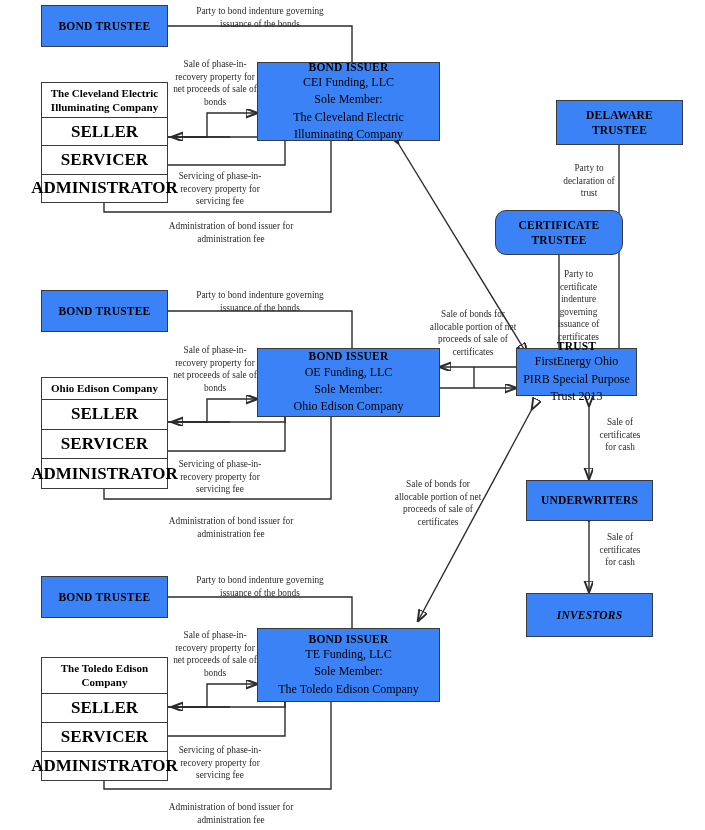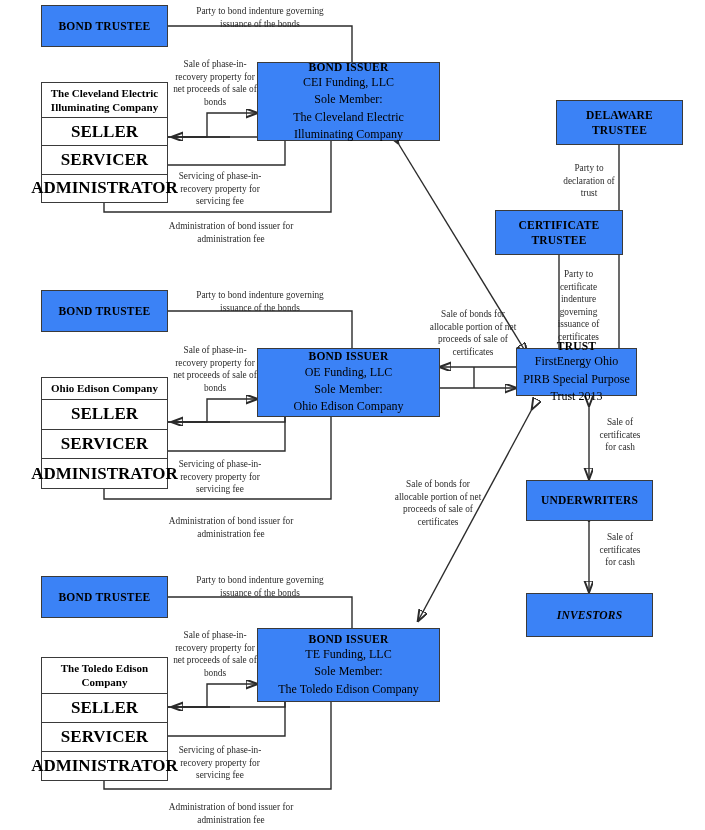--- a/index.html
+++ b/index.html
@@ -190,21 +190,21 @@
 
   <div class="lbl" style="left:186px;top:574px;width:148px;">Party to bond indenture governing issuance of the bonds</div>
   <div class="lbl" style="left:173px;top:629px;width:84px;">Sale of phase-in-recovery property for net proceeds of sale of bonds</div>
   <div class="lbl" style="left:177px;top:744px;width:86px;">Servicing of phase-in-recovery property for servicing fee</div>
   <div class="lbl" style="left:158px;top:801px;width:146px;">Administration of bond issuer for administration fee</div>
 
   <div class="box" style="left:556px;top:100px;width:127px;height:45px;">
     <div class="hdr" style="width:90px;">DELAWARE TRUSTEE</div>
   </div>
 
-  <div class="box" style="left:495px;top:210px;width:128px;height:45px;">
+  <div class="box" style="left:495px;top:210px;width:128px;height:45px;border-radius:11px;">
     <div class="hdr" style="width:92px;">CERTIFICATE TRUSTEE</div>
   </div>
 
   <div class="box" style="left:516px;top:348px;width:121px;height:48px;">
     <div class="hdr">TRUST</div>
     <div class="sub" style="padding:0 6px;">FirstEnergy Ohio PIRB Special Purpose Trust 2013</div>
   </div>
 
   <div class="box" style="left:526px;top:480px;width:127px;height:41px;">
     <div class="hdr">UNDERWRITERS</div>

